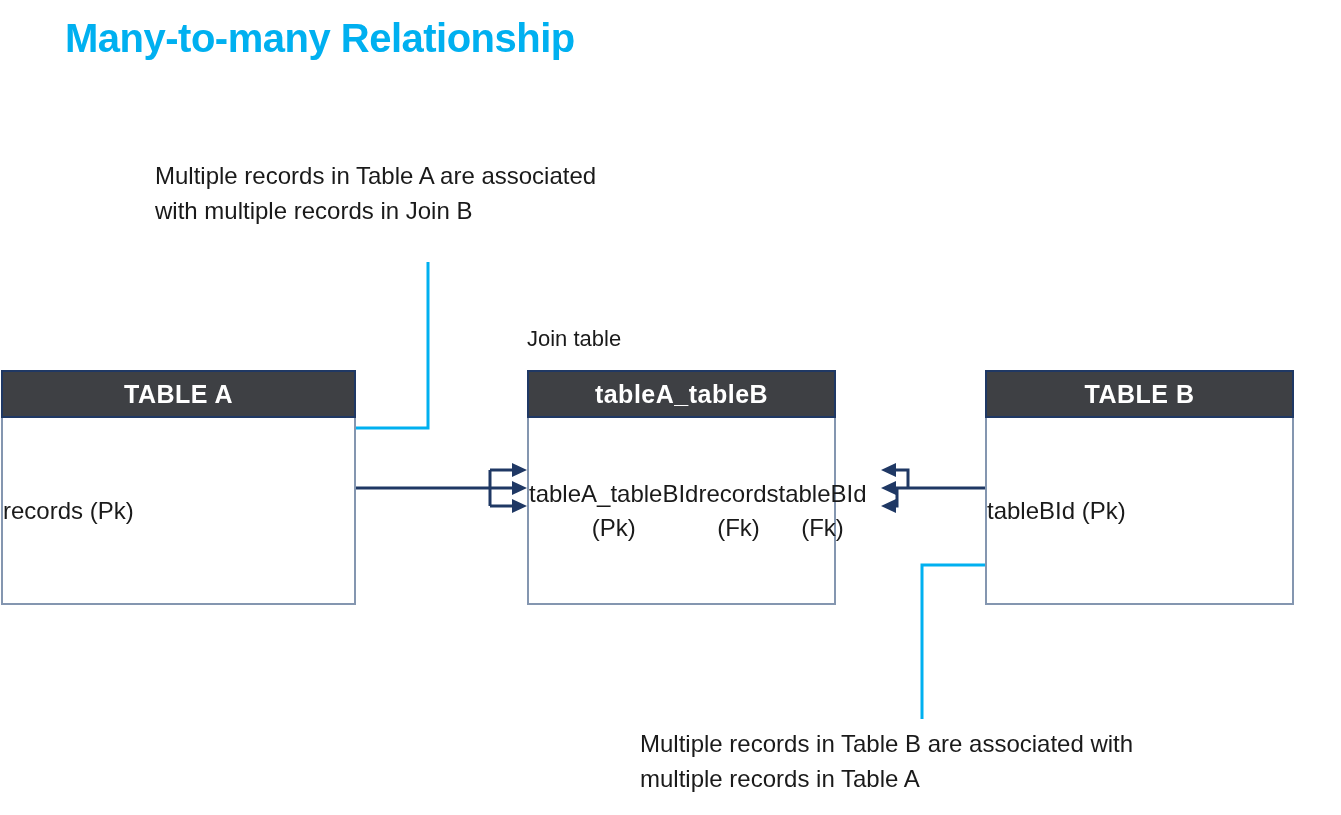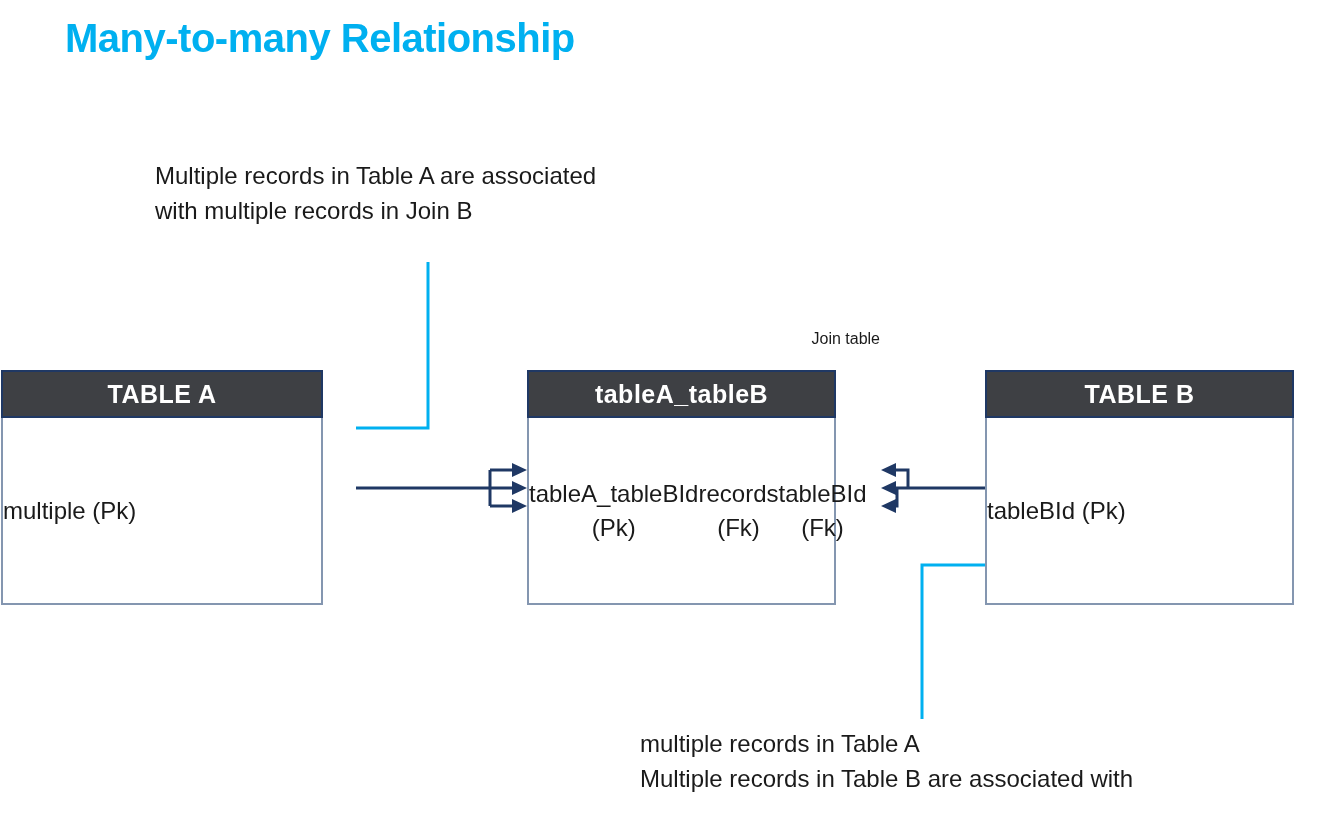--- a/index.html
+++ b/index.html
@@ -38,27 +38,27 @@
     line-height: 35px;
     color: var(--text-dark);
   }
   .ann-top { left: 155px; top: 158px; width: 600px; }
   .ann-bottom { left: 640px; top: 726px; width: 640px; }
   .join-label {
     position: absolute;
     left: 527px;
     top: 324px;
     width: 353px;
-    text-align: right;
-    font-size: 16px;
+    text-align: left;
+    font-size: 22px;
     line-height: 30px;
     color: var(--text-dark);
   }
   .etable { position: absolute; top: 370px; width: 309px; height: 235px; }
-  .etable-a { left: 1px; width: 322px; }
+  .etable-a { left: 1px; width: 355px; }
   .etable-join { left: 527px; }
   .etable-b { left: 985px; }
   .etable-header {
     position: absolute;
     top: 0; left: 0; right: 0;
     height: 48px;
     background: var(--header-fill);
     border: 2px solid var(--header-border);
     color: #ffffff;
     font-size: 25px;
@@ -104,21 +104,21 @@
   <div class="ann ann-top">
     <div>Multiple records in Table A are associated</div>
     <div>with multiple records in Join B</div>
   </div>
 
   <div class="join-label">Join table</div>
 
   <div class="etable etable-a">
     <div class="etable-header">TABLE A</div>
     <div class="etable-body">
-      <div>multiple (Pk)</div>
+      <div>records (Pk)</div>
     </div>
   </div>
 
   <div class="etable etable-join">
     <div class="etable-header">tableA_tableB</div>
     <div class="etable-body">
       <div>tableA_tableBId (Pk)</div>
       <div>records (Fk)</div>
       <div>tableBId (Fk)</div>
     </div>
@@ -155,17 +155,17 @@
       <line class="navy-line" x1="985" y1="488" x2="895" y2="488"></line>
       <polyline class="navy-line" points="908,488 908,470 895,470"></polyline>
       <polyline class="navy-line" points="897,488 897,506 895,506"></polyline>
       <polygon class="navy-fill" points="881,470 896,463 896,477"></polygon>
       <polygon class="navy-fill" points="881,488 896,481 896,495"></polygon>
       <polygon class="navy-fill" points="881,506 896,499 896,513"></polygon>
     </g>
   </svg>
 
   <div class="ann ann-bottom">
+    <div>Multiple records in Table B are associated with</div>
     <div>multiple records in Table A</div>
-    <div>Multiple records in Table B are associated with</div>
   </div>
 
 </div>
 
 </body></html>

